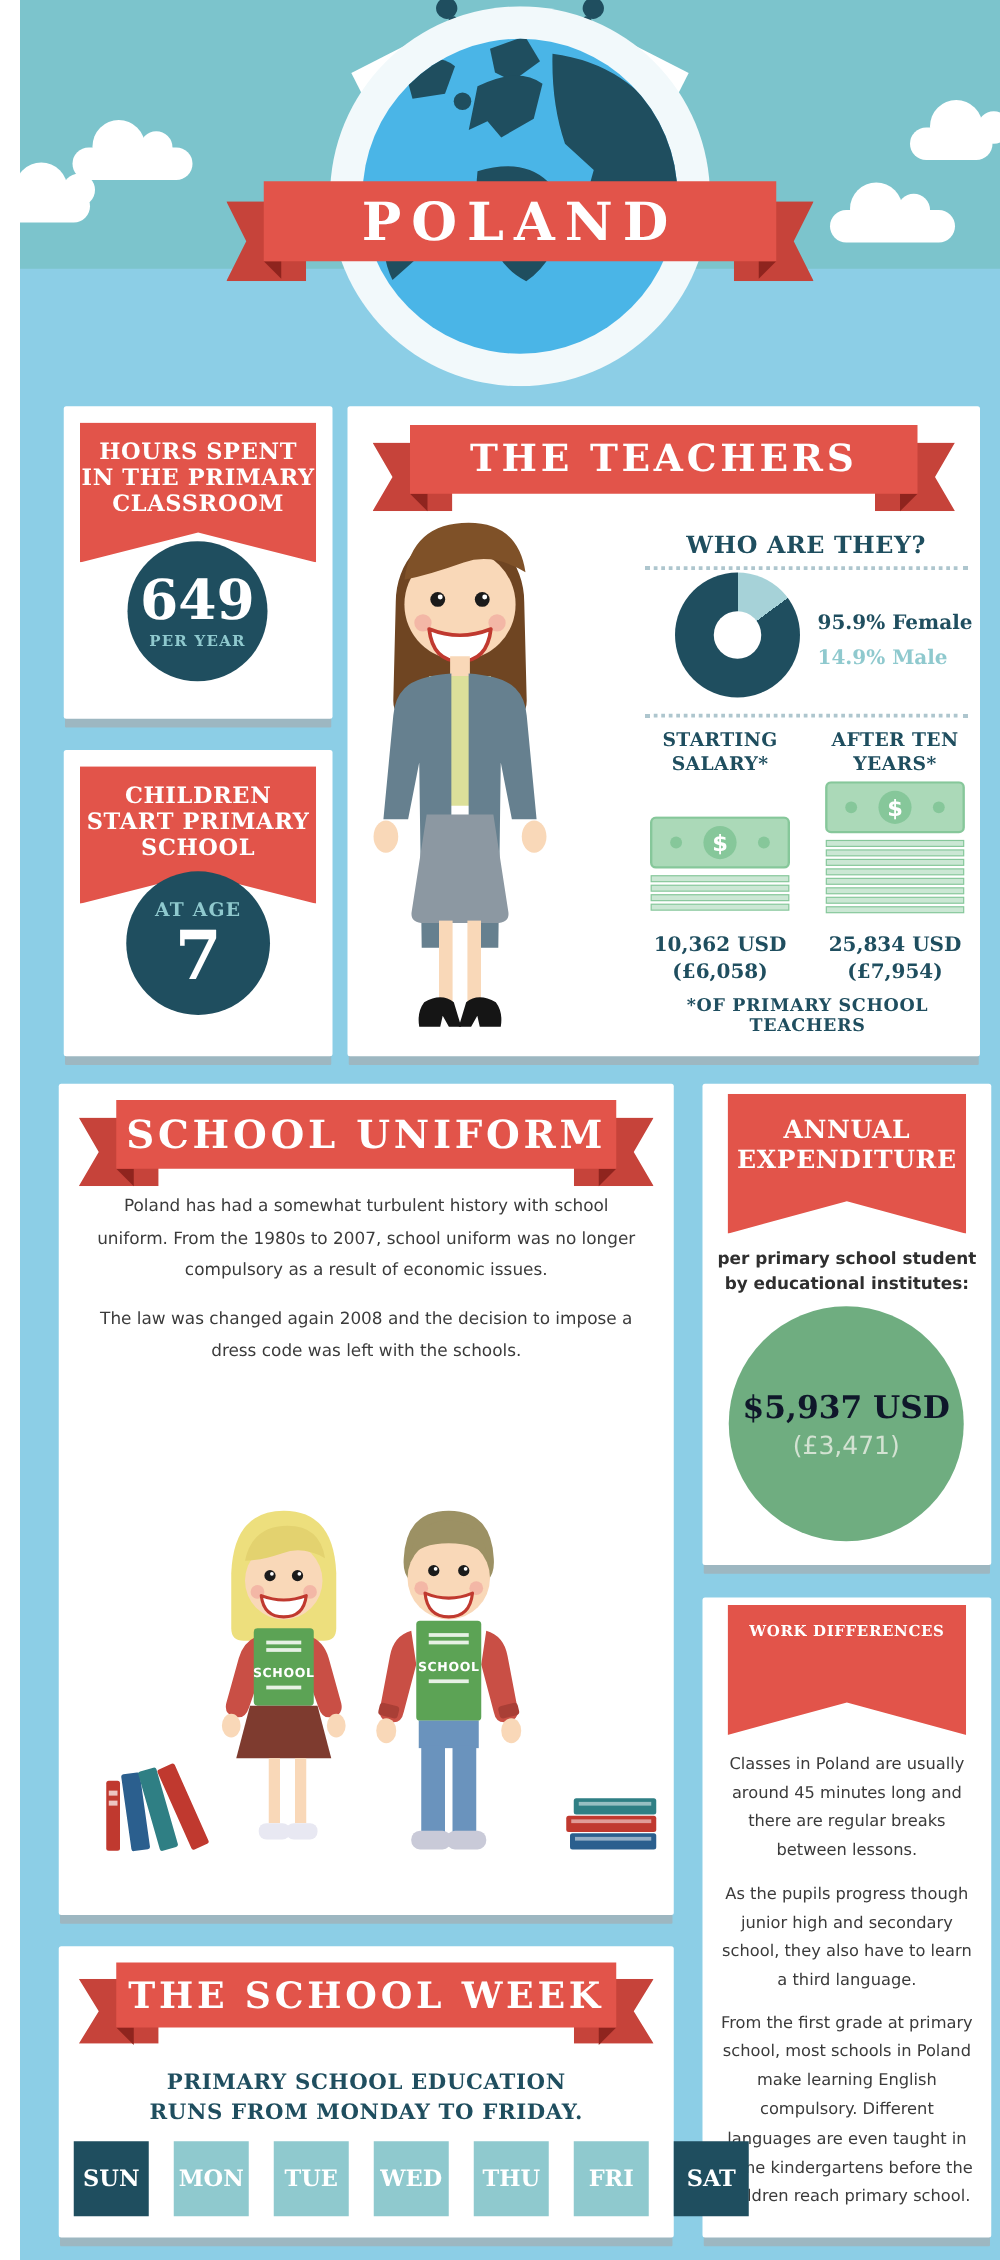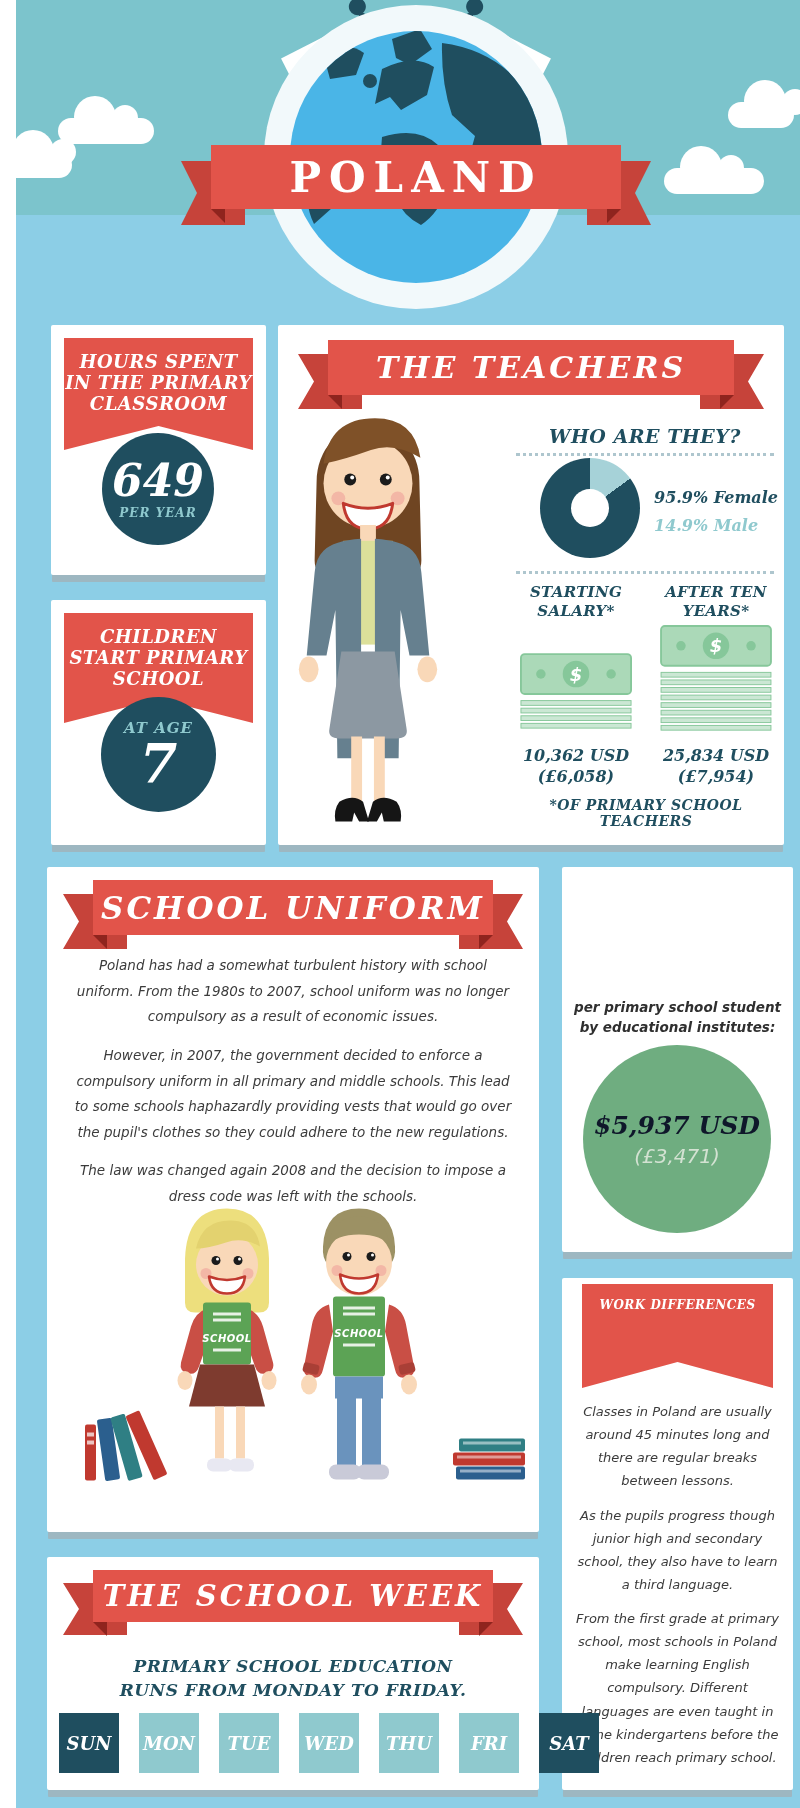--- a/index.html
+++ b/index.html
@@ -33,21 +33,21 @@
   .ribbon .fold-l { border-top:14px solid #8F241E; border-left:14px solid transparent; }
   .ribbon .fold-r { border-top:14px solid #8F241E; border-right:14px solid transparent; }
   .ribbon-title { font-family:"DejaVu Serif", serif; font-weight:700; color:#fff; text-align:center; }
 
   
   .pennant { position:absolute; background:#E2544A;
     clip-path:polygon(0 0,100% 0,100% 100%,50% calc(100% - 24px),0 100%);
     display:flex; justify-content:center; }
   .pennant-title { font-family:"DejaVu Serif", serif; font-weight:700; color:#fff; text-align:center; letter-spacing:.5px; }
 
-  .card { position:absolute; background:#fff; border-radius:2px; box-shadow:0 8px 0 -1px #9DB7C1;font-style:italic; }
+  .card { position:absolute; background:#fff; border-radius:2px; box-shadow:0 8px 0 -1px #9DB7C1; }
 
   .stat-circle { position:absolute; border-radius:50%; background:#1F4E5F; color:#fff;
     display:flex; flex-direction:column; align-items:center; justify-content:center; text-align:center; }
   .slab { font-family:"DejaVu Serif", serif; font-weight:700; }
 
   .teal-dark { color:#1F4E5F; }
   .teal-light { color:#8FC9CE; }
 
   .dotline { position:absolute; border-top:3px dotted #AEC6CE; height:0; }
 
@@ -247,21 +247,20 @@
       <div class="tail tail-r" style="top:14px; height:55px;"></div>
       <div class="fold fold-l" style="left:30px; top:55px;"></div>
       <div class="fold fold-r" style="right:30px; top:55px;"></div>
       <div class="band" style="height:55px;">
         <span class="ribbon-title" style="font-size:31px; letter-spacing:3px;">SCHOOL UNIFORM</span>
       </div>
     </div>
 
     <div class="abs" style="left:26px; top:86px; width:440px;">
       <p class="para uniform-para">Poland has had a somewhat turbulent history with school uniform. From the 1980s to 2007, school uniform was no longer compulsory as a result of economic issues.</p>
-      <p class="para uniform-para">However, in 2007, the government decided to enforce a compulsory uniform in all primary and middle schools. This lead to some schools haphazardly providing vests that would go over the pupil's clothes so they could adhere to the new regulations.</p>
       <p class="para uniform-para">The law was changed again 2008 and the decision to impose a dress code was left with the schools.</p>
     </div>
 
     <div class="abs" style="left:10px; top:330px; width:472px; height:320px;">
       <svg viewBox="0 0 472 305" width="472" height="312">
 
         <g>
           <rect x="28" y="224" width="11" height="56" rx="2" fill="#C0392F"></rect>
           <rect x="30" y="232" width="7" height="4" fill="#fff" opacity=".7"></rect>
           <rect x="30" y="240" width="7" height="4" fill="#fff" opacity=".7"></rect>
@@ -332,20 +331,23 @@
           <rect x="280" y="196" width="19" height="70" fill="#6A93BD"></rect>
           <rect x="305" y="196" width="19" height="70" fill="#6A93BD"></rect>
           <rect x="272" y="264" width="32" height="15" rx="7" fill="#C9CAD8"></rect>
           <rect x="300" y="264" width="32" height="15" rx="7" fill="#C9CAD8"></rect>
         </g>
       </svg>
     </div>
   </div>
 
   <div class="card" style="left:546px; top:867px; width:231px; height:385px;">
+    <div class="pennant" style="left:20px; top:8px; width:191px; height:112px; clip-path:polygon(0 0,100% 0,100% 100%,50% calc(100% - 26px),0 100%);">
+      <span class="pennant-title" style="font-size:20px; padding-top:16px;">ANNUAL EXPENDITURE</span>
+    </div>
     <div class="abs" style="left:12px; top:130px; width:207px; text-align:center; font-size:13.5px; font-weight:bold; color:#2F2F2F; line-height:1.5;">per primary school student by educational institutes:</div>
     <div class="abs" style="left:21px; top:178px; width:188px; height:188px; border-radius:50%; background:#6FAD80; display:flex; flex-direction:column; align-items:center; justify-content:center;">
       <span class="slab" style="font-size:25px; color:#0f172a;">$5,937 USD</span>
       <span style="font-size:20px; color:#D3E2D2; margin-top:4px; font-family:'DejaVu Sans', sans-serif;">(£3,471)</span>
     </div>
   </div>
 
   <div class="card" style="left:546px; top:1278px; width:231px; height:512px;">
     <div class="pennant" style="left:20px; top:6px; width:191px; height:104px; clip-path:polygon(0 0,100% 0,100% 100%,50% calc(100% - 26px),0 100%);">
       <span class="pennant-title" style="font-size:12px; padding-top:14px;">WORK DIFFERENCES</span>

